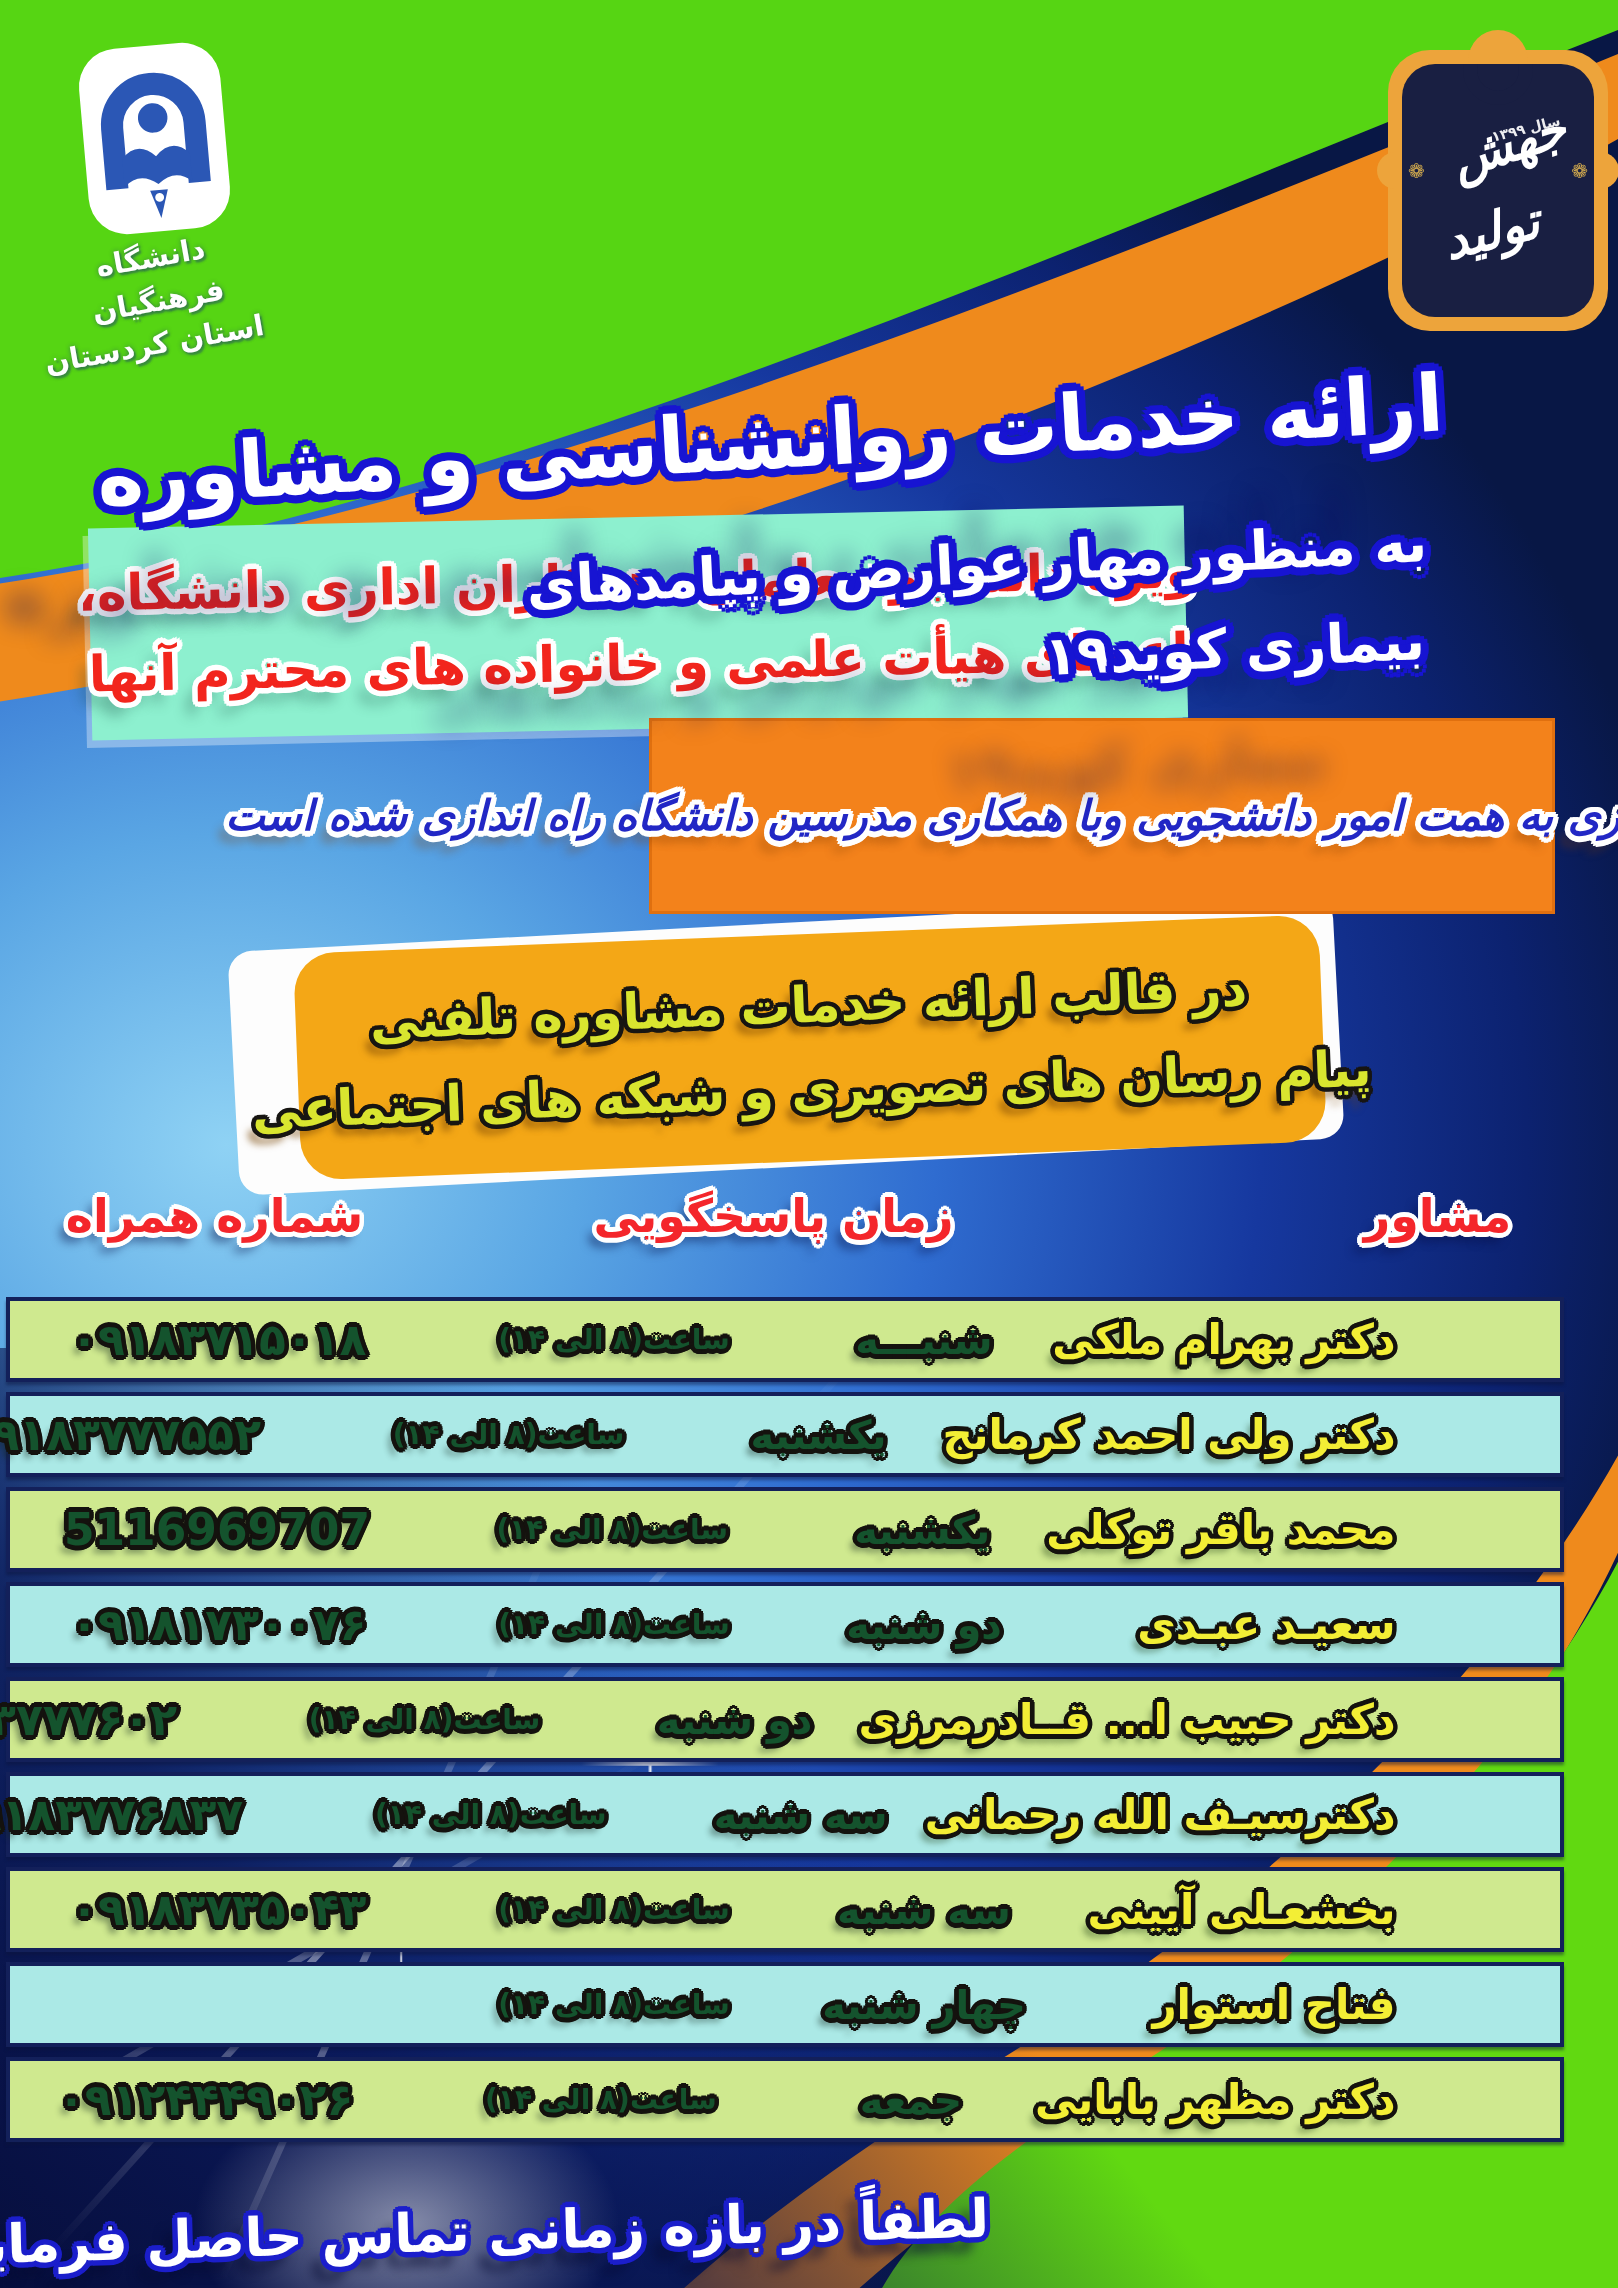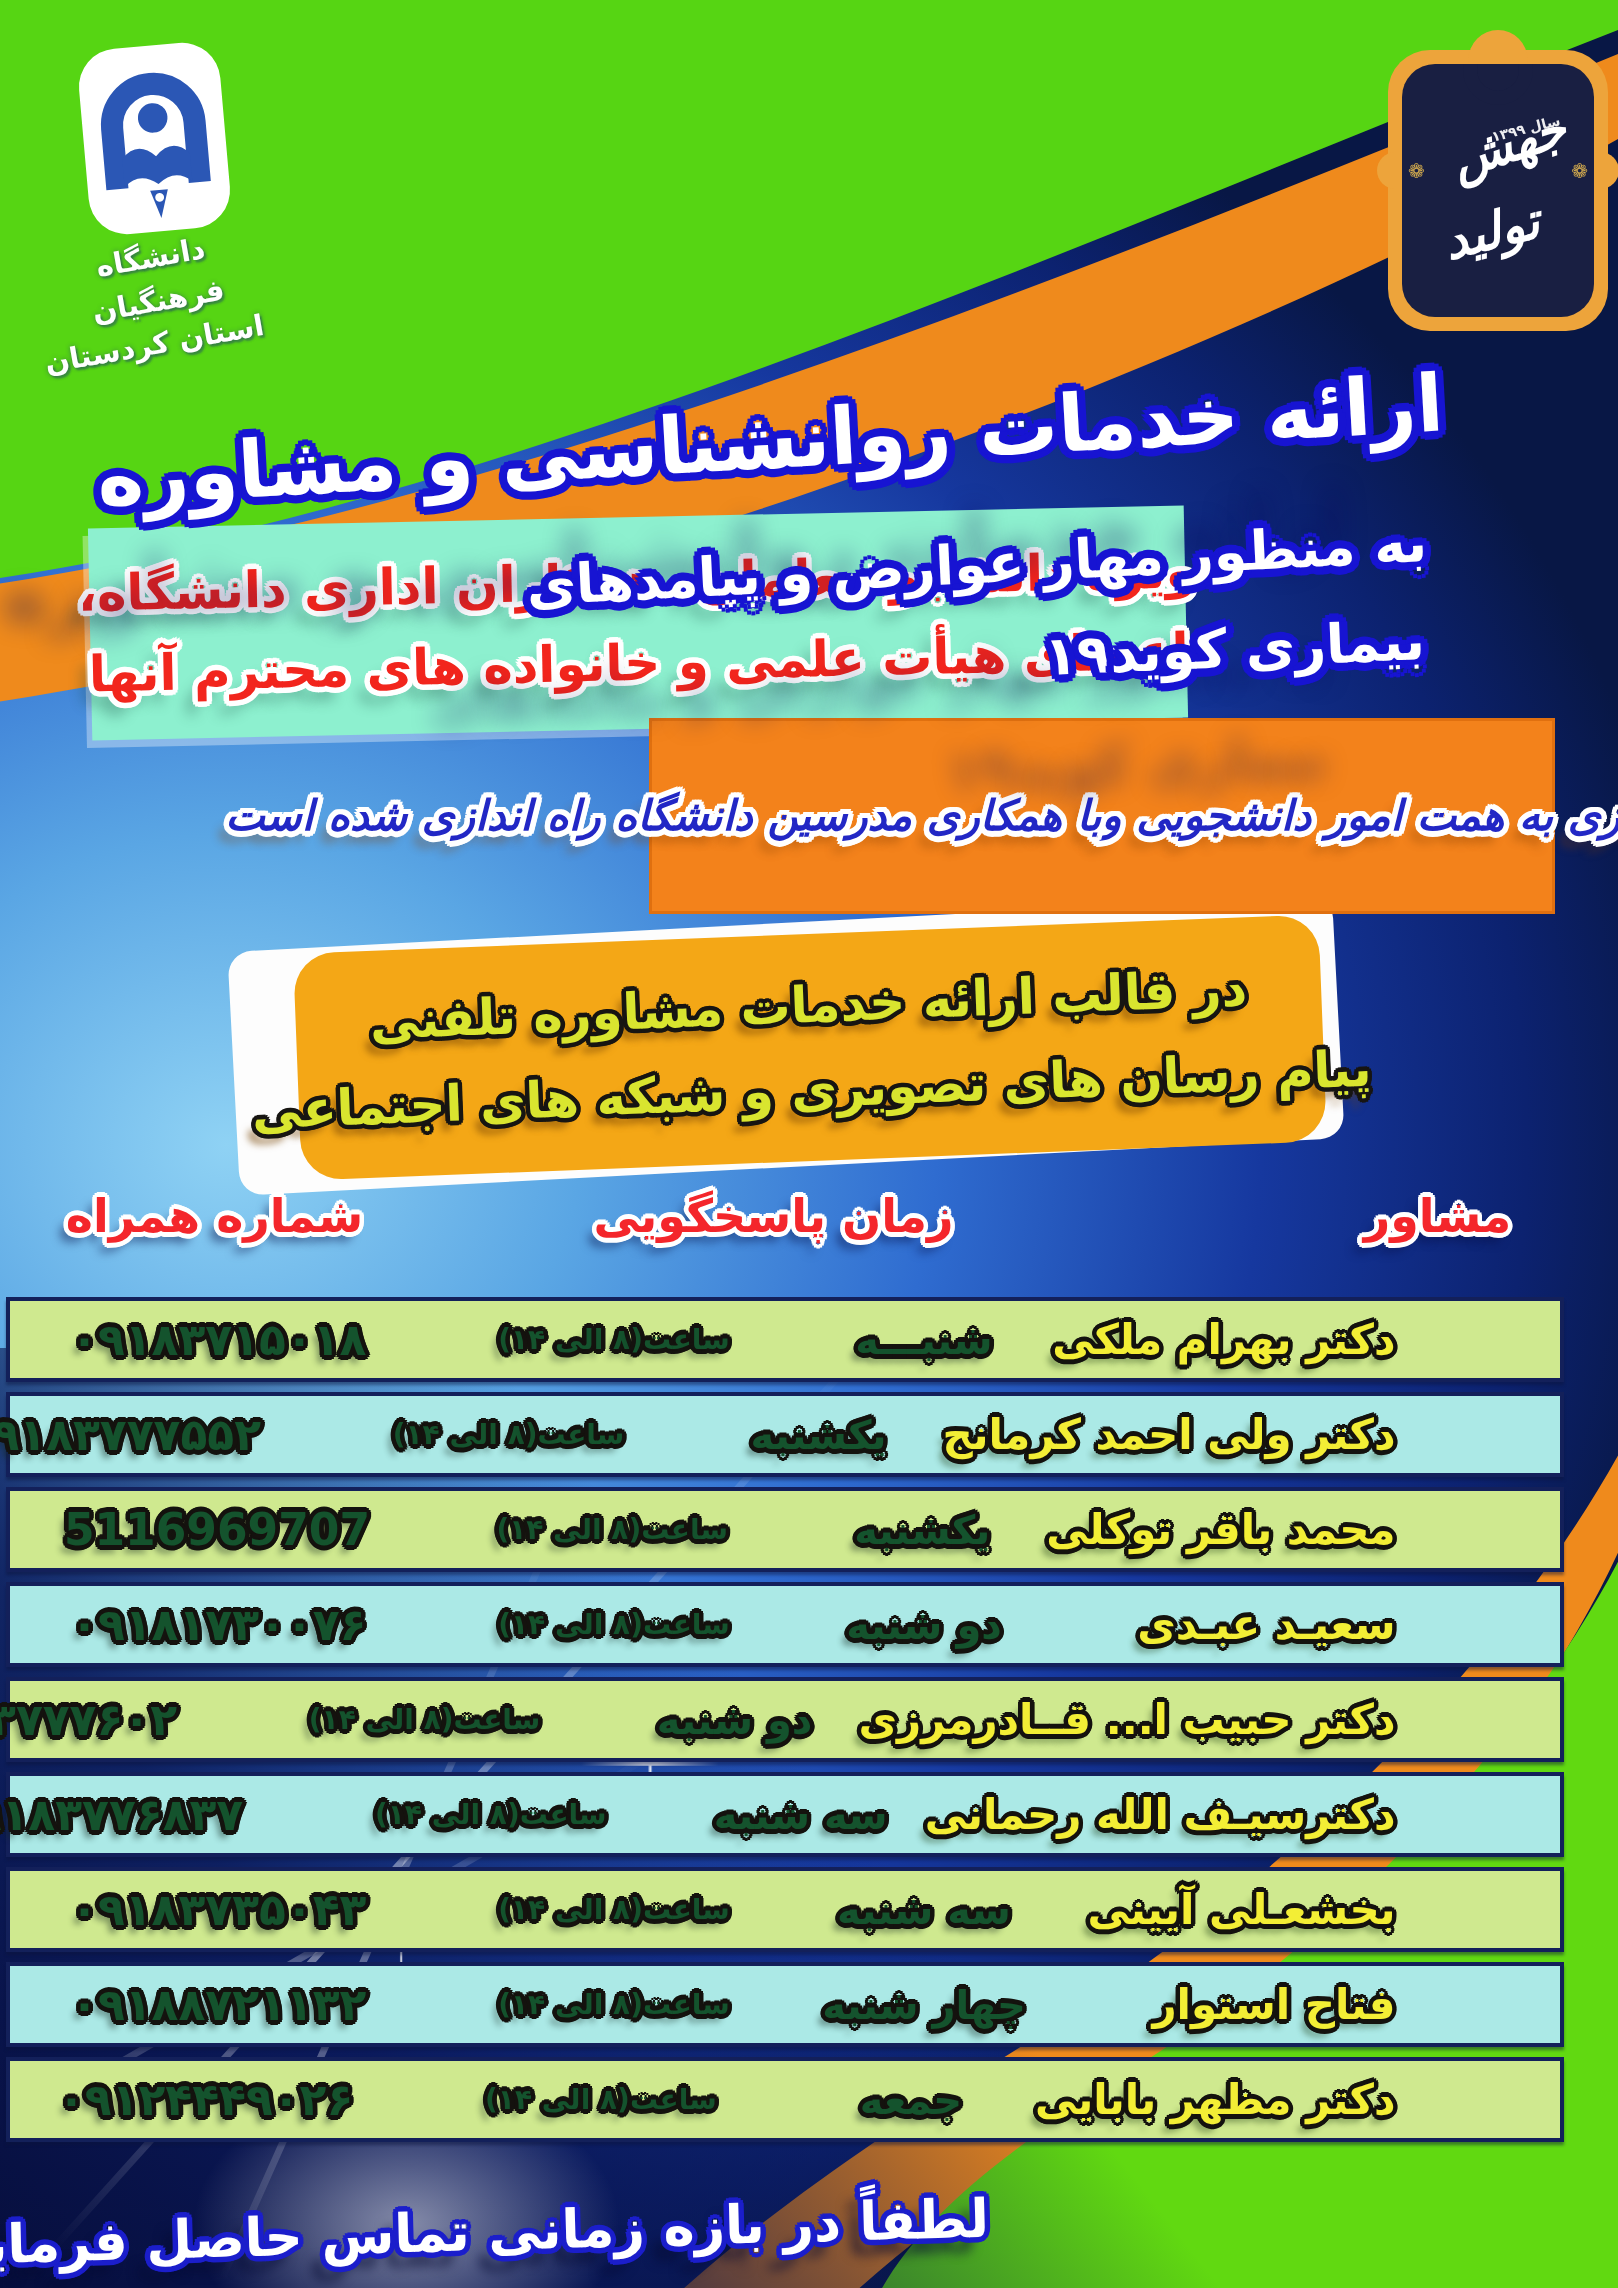--- a/index.html
+++ b/index.html
@@ -254,21 +254,20 @@
       <div class="t-row">
       <div class="c c-name o-name">بخشعـلی آیینی</div>
       <div class="c c-day o-cell">سه شنبه</div>
       <div class="c c-time o-cell">ساعت(۸ الی ۱۴)</div>
       <div class="c c-phone o-cell">۰۹۱۸۳۷۳۵۰۴۳</div>
     </div>
       <div class="t-row">
       <div class="c c-name o-name">فتاح استوار</div>
       <div class="c c-day o-cell">چهار شنبه</div>
       <div class="c c-time o-cell">ساعت(۸ الی ۱۴)</div>
-      <div class="c c-phone o-cell">۰۹۱۸۸۷۲۱۱۳۲</div>
     </div>
       <div class="t-row">
       <div class="c c-name o-name">دکتر مظهر بابایی</div>
       <div class="c c-day o-cell">جمعه</div>
       <div class="c c-time o-cell">ساعت(۸ الی ۱۴)</div>
       <div class="c c-phone o-cell">۰۹۱۲۴۴۴۹۰۲۶</div>
     </div>
     </div>
 
   <div class="footer-note o-footer" dir="rtl">لطفاً در بازه زمانی تماس حاصل فرمایید</div>

